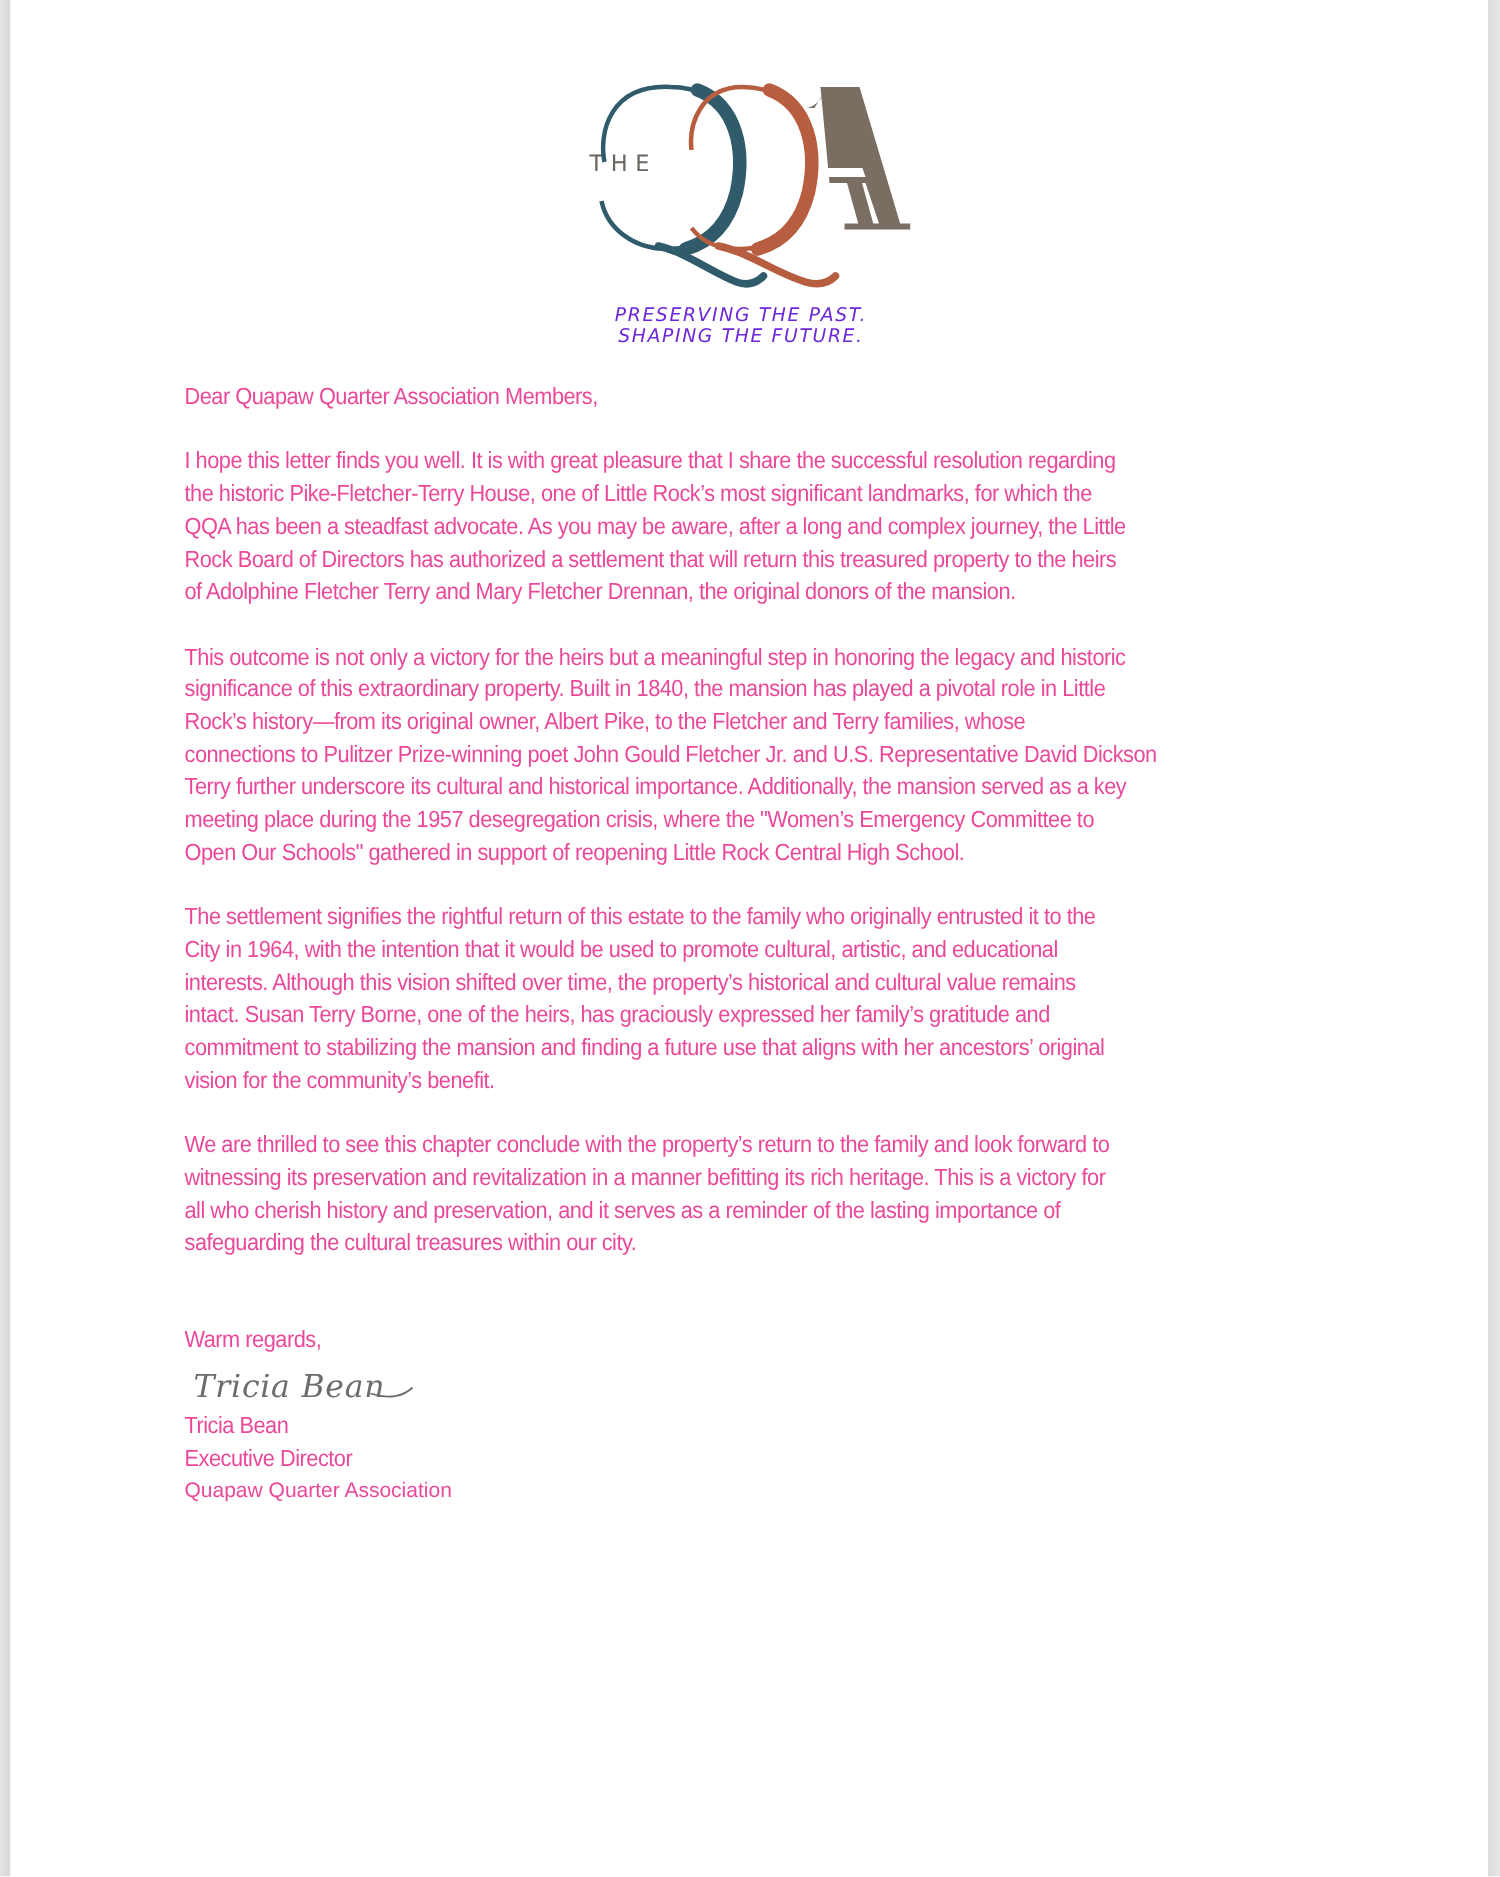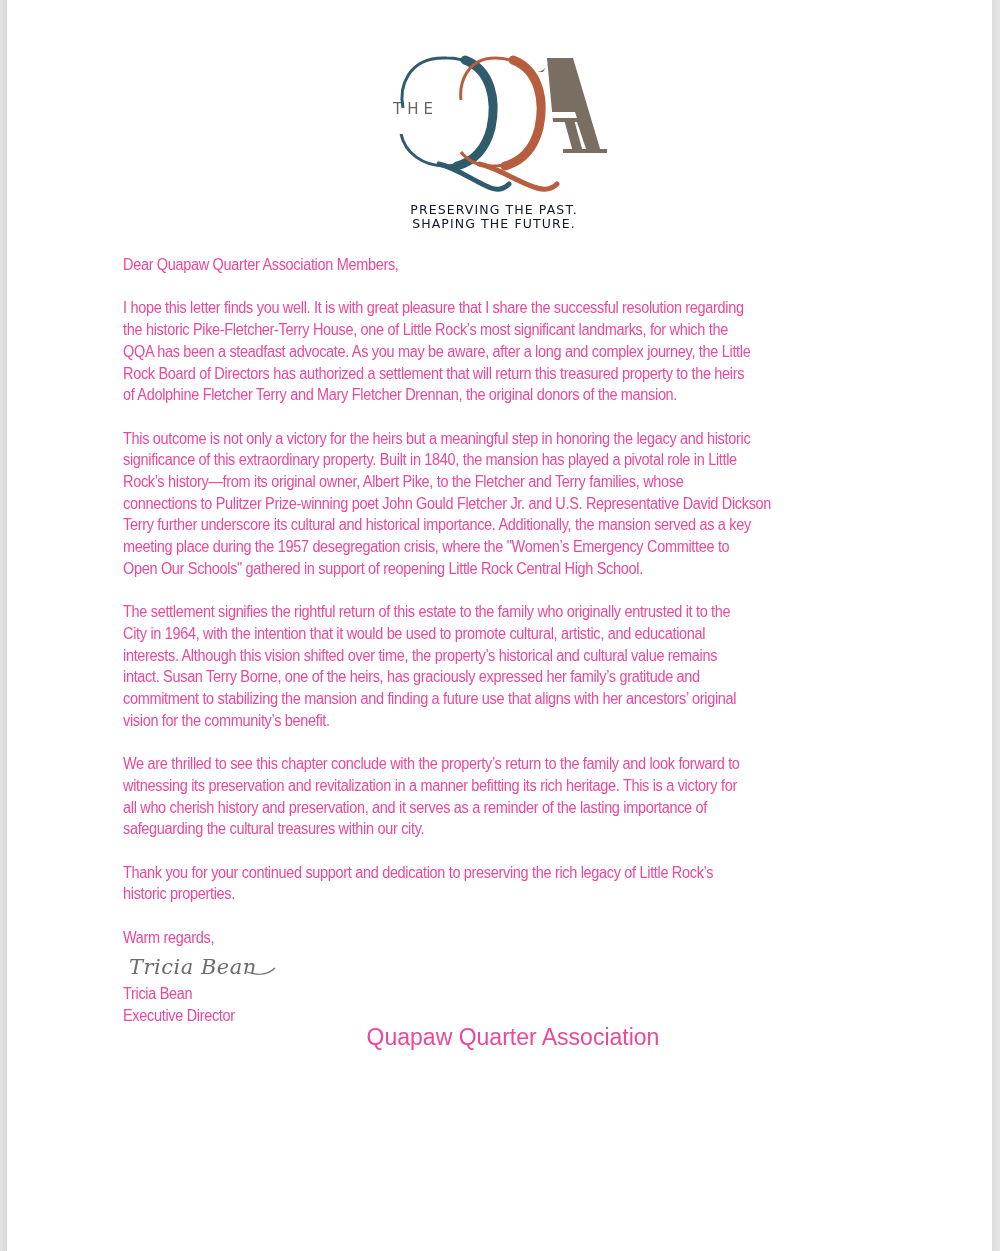--- a/index.html
+++ b/index.html
@@ -16,40 +16,40 @@
     position: absolute; right: 0; top: 0; width: 8px; height: 1251px;
     background: linear-gradient(to right, #dcdcdc, #e6e6e6);
   }
   .page {
     position: absolute; left: 7px; top: 0; width: 985px; height: 1251px; background: #fff;
   }
   .logo { position: absolute; left: 380px; top: 48px; width: 220px; height: 190px; }
   .logo svg { position: absolute; left: 0; top: 0; }
   .tagline {
     position: absolute; left: 367px; top: 203px; width: 240px; text-align: center;
-    color: #0f172a; font-size: 12.5px; letter-spacing: 1.1px; line-height: 14px;
-    font-family: "DejaVu Sans", sans-serif; font-weight: normal;
+    color: #6d28d9; font-size: 12.5px; letter-spacing: 1.1px; line-height: 14px;
+    font-family: "DejaVu Sans", sans-serif; font-weight: normal; font-style: italic;
   }
   .letter {
     position: absolute; left: 116px; top: 254px; width: 780px;
     color: #ec4899; font-size: 15.6px; line-height: 21.7px;
     font-family: "Liberation Sans", sans-serif;
   }
   .line {
     display: block; white-space: nowrap;
     transform-origin: left center;
     font-stretch: condensed;
   }
   .cond { letter-spacing: -0.35px; transform: scaleX(0.93); }
   .gap { height: 21.7px; }
   .sig {
     display: block; height: 35px; position: relative;
   }
   .sig svg { position: absolute; left: 4px; top: 2px; }
-  .org { font-size: 23px; letter-spacing: 0; text-align: center; }
+  .org { font-size: 14px; letter-spacing: 0; }
 </style>
 </head>
 <body>
 
 <div class="edge-left"></div>
 <div class="edge-right"></div>
 
 <div class="page">
 
   <div class="logo">
@@ -113,24 +113,20 @@
     <div class="gap"></div>
 
     <div>
       <span class="line cond">We are thrilled to see this chapter conclude with the property’s return to the family and look forward to</span>
       <span class="line cond">witnessing its preservation and revitalization in a manner befitting its rich heritage. This is a victory for</span>
       <span class="line cond">all who cherish history and preservation, and it serves as a reminder of the lasting importance of</span>
       <span class="line cond">safeguarding the cultural treasures within our city.</span>
     </div>
     <div class="gap"></div>
 
-    <div>
-      <span class="line cond">Thank you for your continued support and dedication to preserving the rich legacy of Little Rock’s</span>
-      <span class="line cond">historic properties.</span>
-    </div>
     <div class="gap"></div>
 
     <span class="line cond">Warm regards,</span>
 
     <span class="sig">
       <svg width="160" height="34" viewBox="0 0 160 34">
         <text x="2" y="24" font-family="DejaVu Serif, serif" font-style="italic" font-size="21" fill="#6c6c6c" letter-spacing="0.5">Tricia Bean</text>
         <path d="M120 22 C 132 26, 142 24, 148 18" fill="none" stroke="#6c6c6c" stroke-width="1.2"></path>
       </svg>
     </span>

